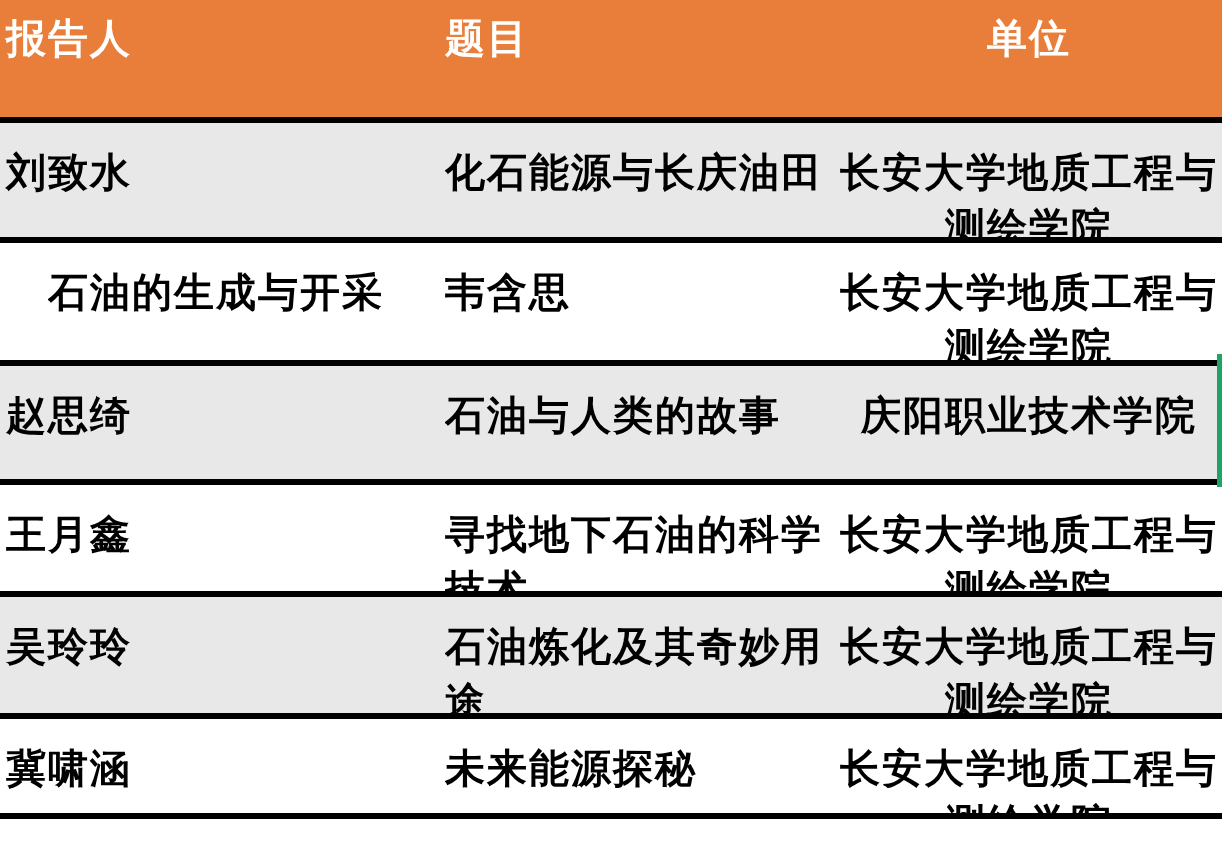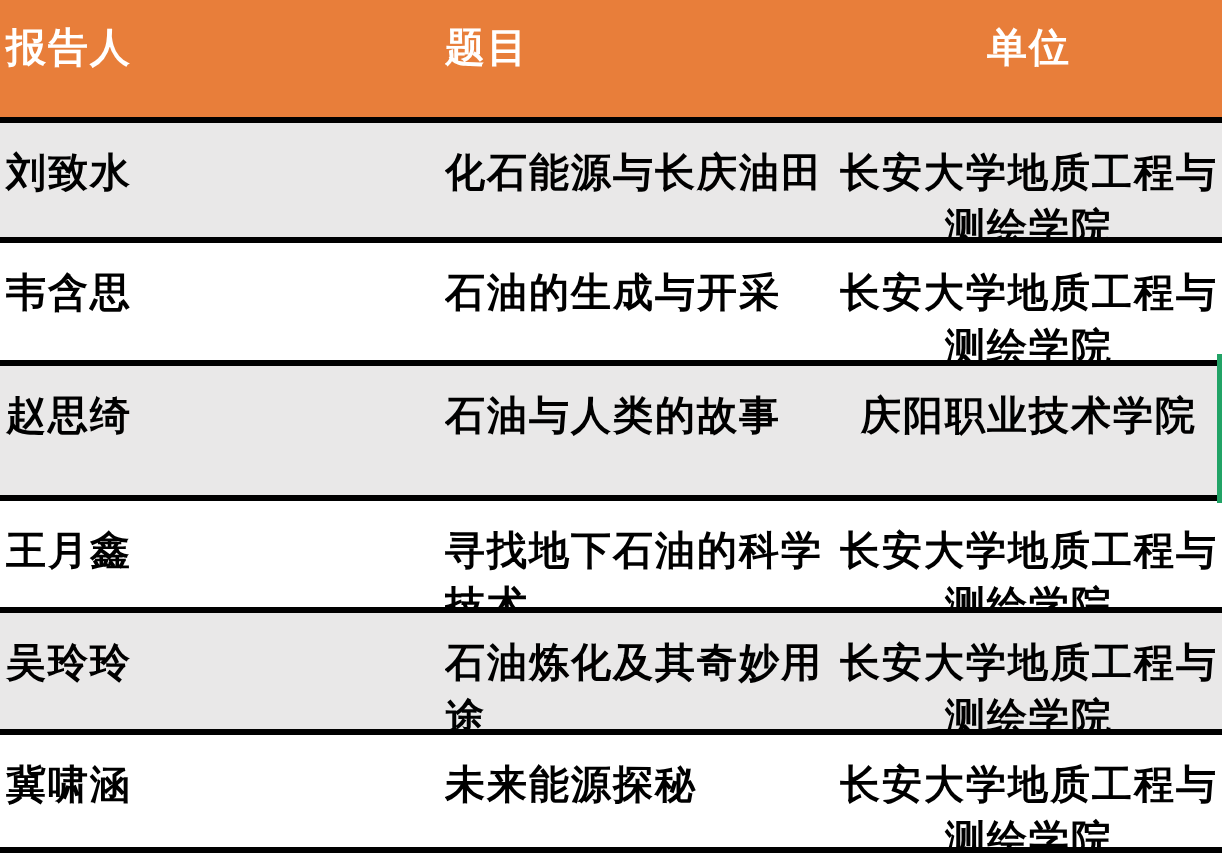--- a/index.html
+++ b/index.html
@@ -32,28 +32,28 @@
     border-bottom: 6px solid var(--grid_line, #000000);
     position: relative;
   }
 
   .thead {
     height: 123px;
     background: var(--header_bg, #E87E3A);
     color: var(--header_text, #ffffff);
   }
 
-  .thead .cell { padding-top: 20px; }
+  .thead .cell { padding-top: 11px; }
 
   .r1 { height: 120px; background: var(--row_stripe_bg, #E9E8E8); }
   .r2 { height: 123px; background: var(--row_bg, #ffffff); }
-  .r3 { height: 135px; background: var(--row_stripe_bg, #E9E8E8); }
+  .r3 { height: 119px; background: var(--row_stripe_bg, #E9E8E8); }
   .r4 { height: 112px; background: var(--row_bg, #ffffff); }
   .r5 { height: 122px; background: var(--row_stripe_bg, #E9E8E8); }
-  .r6 { height: 118px; background: var(--row_bg, #ffffff); }
+  .r6 { height: 100px; background: var(--row_bg, #ffffff); }
 
   .cell {
     font-size: 40px;
     line-height: 55px;
     letter-spacing: 2px;
     padding-top: 22px;
     overflow: hidden;
     word-break: break-all;
   }
   .c1 { width: 413px; padding-left: 6px; }
@@ -82,22 +82,22 @@
       <div class="cell c3">单位</div>
     </div>
 
     <div class="trow r1">
       <div class="cell c1">刘致水</div>
       <div class="cell c2">化石能源与长庆油田</div>
       <div class="cell c3">长安大学地质工程与测绘学院</div>
     </div>
 
     <div class="trow r2">
+      <div class="cell c2">石油的生成与开采</div>
       <div class="cell c1">韦含思</div>
-      <div class="cell c2">石油的生成与开采</div>
       <div class="cell c3">长安大学地质工程与测绘学院</div>
     </div>
 
     <div class="trow r3">
       <div class="cell c1">赵思绮</div>
       <div class="cell c2">石油与人类的故事</div>
       <div class="cell c3">庆阳职业技术学院</div>
       <span class="sel-edge"></span>
     </div>
 

